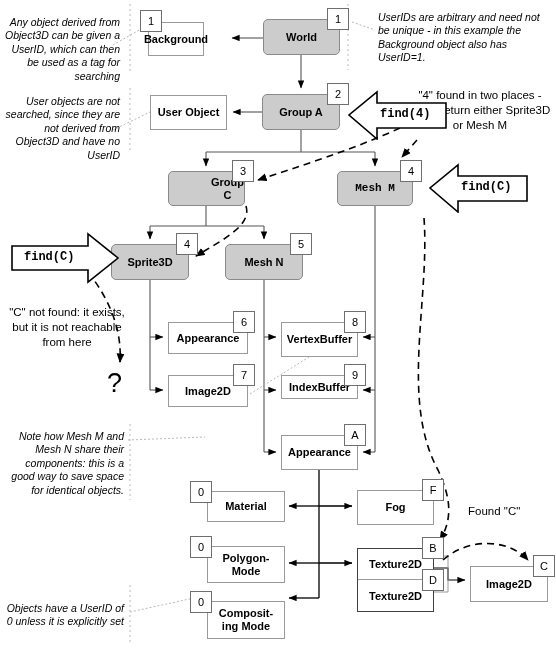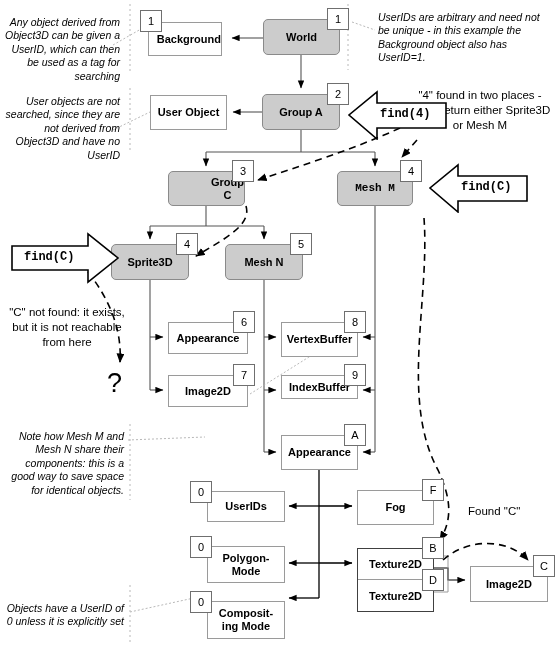--- a/index.html
+++ b/index.html
@@ -129,21 +129,21 @@
 
     <g stroke="#b8b8b8" stroke-width="1" fill="none" stroke-dasharray="2,3">
       <path d="M130,4 L130,72"></path>
       <path d="M130,88 L130,152"></path>
       <path d="M348,4 L348,70"></path>
       <path d="M130,424 L130,500"></path>
       <path d="M130,585 L130,645"></path>
     </g>
   </svg>
 
-  <div class="node plain" style="left:148px;top:22px;width:74px;height:34px;justify-content:flex-end;">
+  <div class="node plain" style="left:148px;top:22px;width:56px;height:34px;">
     <span>Background</span>
   </div>
   <div class="tag" style="left:140px;top:10px;">
       <span>1</span>
     </div>
 
   <div class="node shaded" style="left:263px;top:19px;width:77px;height:36px;">
     <span>World</span>
   </div>
   <div class="tag" style="left:327px;top:8px;">
@@ -218,21 +218,21 @@
     </div>
 
   <div class="node plain" style="left:281px;top:435px;width:77px;height:35px;">
     <span>Appearance</span>
   </div>
   <div class="tag" style="left:344px;top:424px;">
       <span>A</span>
     </div>
 
   <div class="node plain" style="left:207px;top:491px;width:78px;height:31px;">
-    <span>UserIDs</span>
+    <span>Material</span>
   </div>
   <div class="tag" style="left:190px;top:481px;">
       <span>0</span>
     </div>
 
   <div class="node plain" style="left:207px;top:546px;width:78px;height:37px;white-space:pre-line;">
     <span>Polygon-
 Mode</span>
   </div>
   <div class="tag" style="left:190px;top:536px;">

